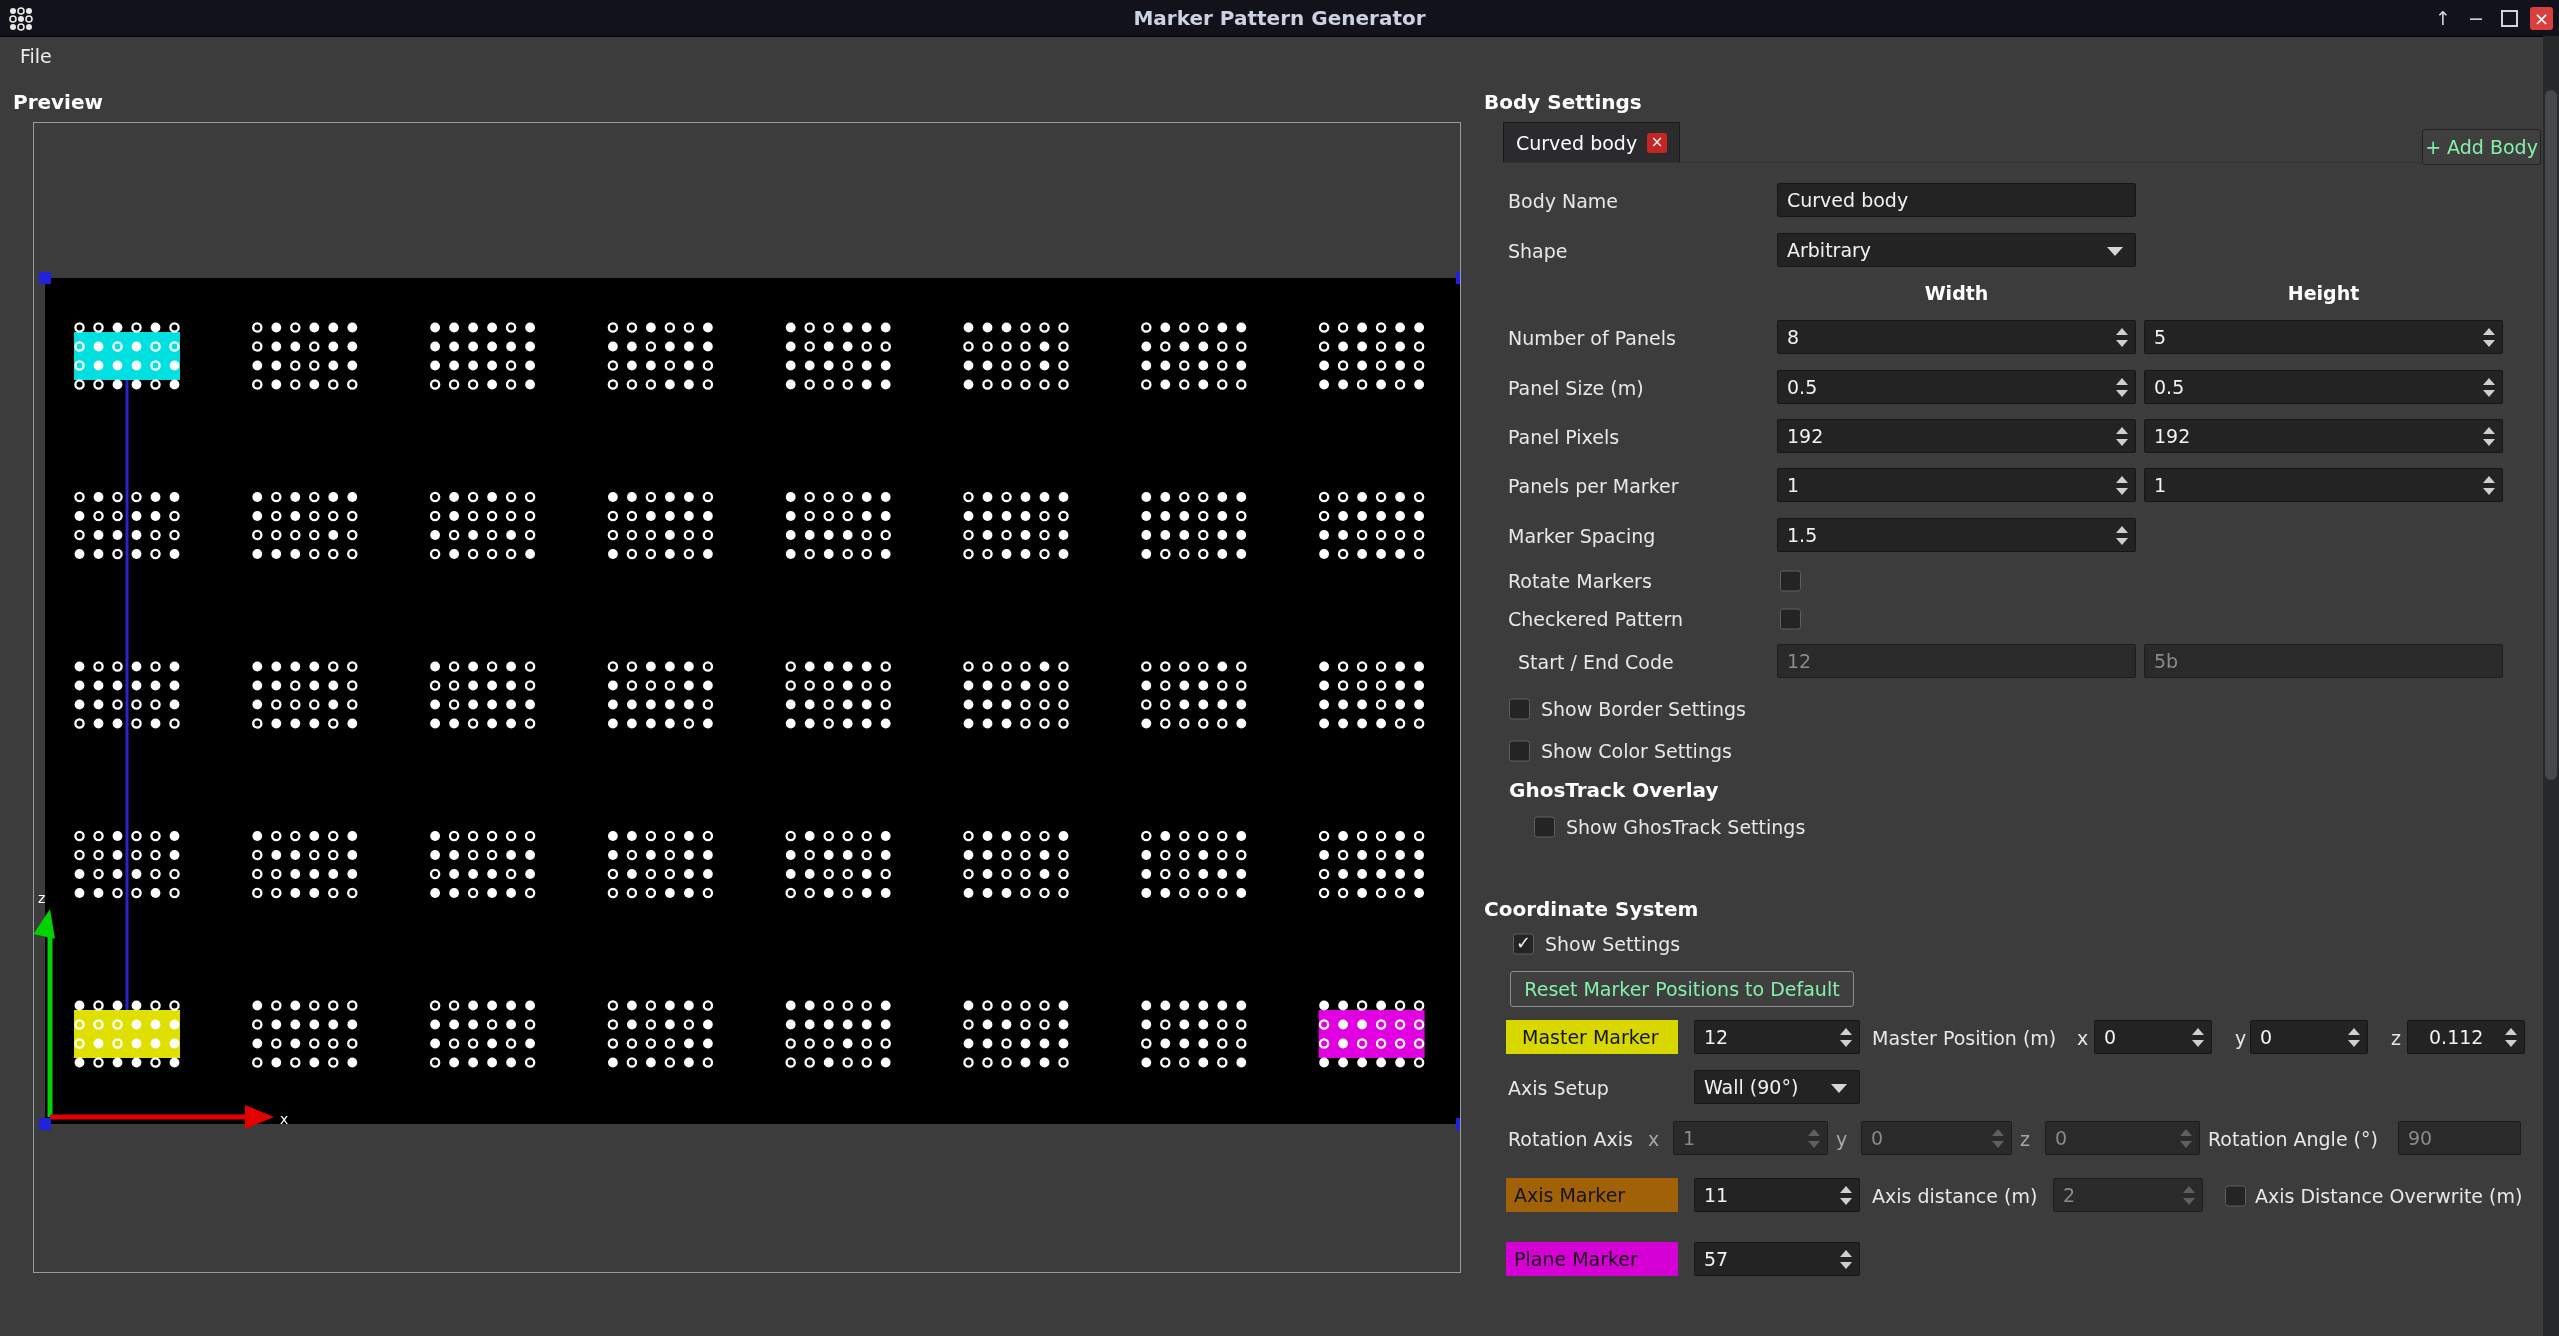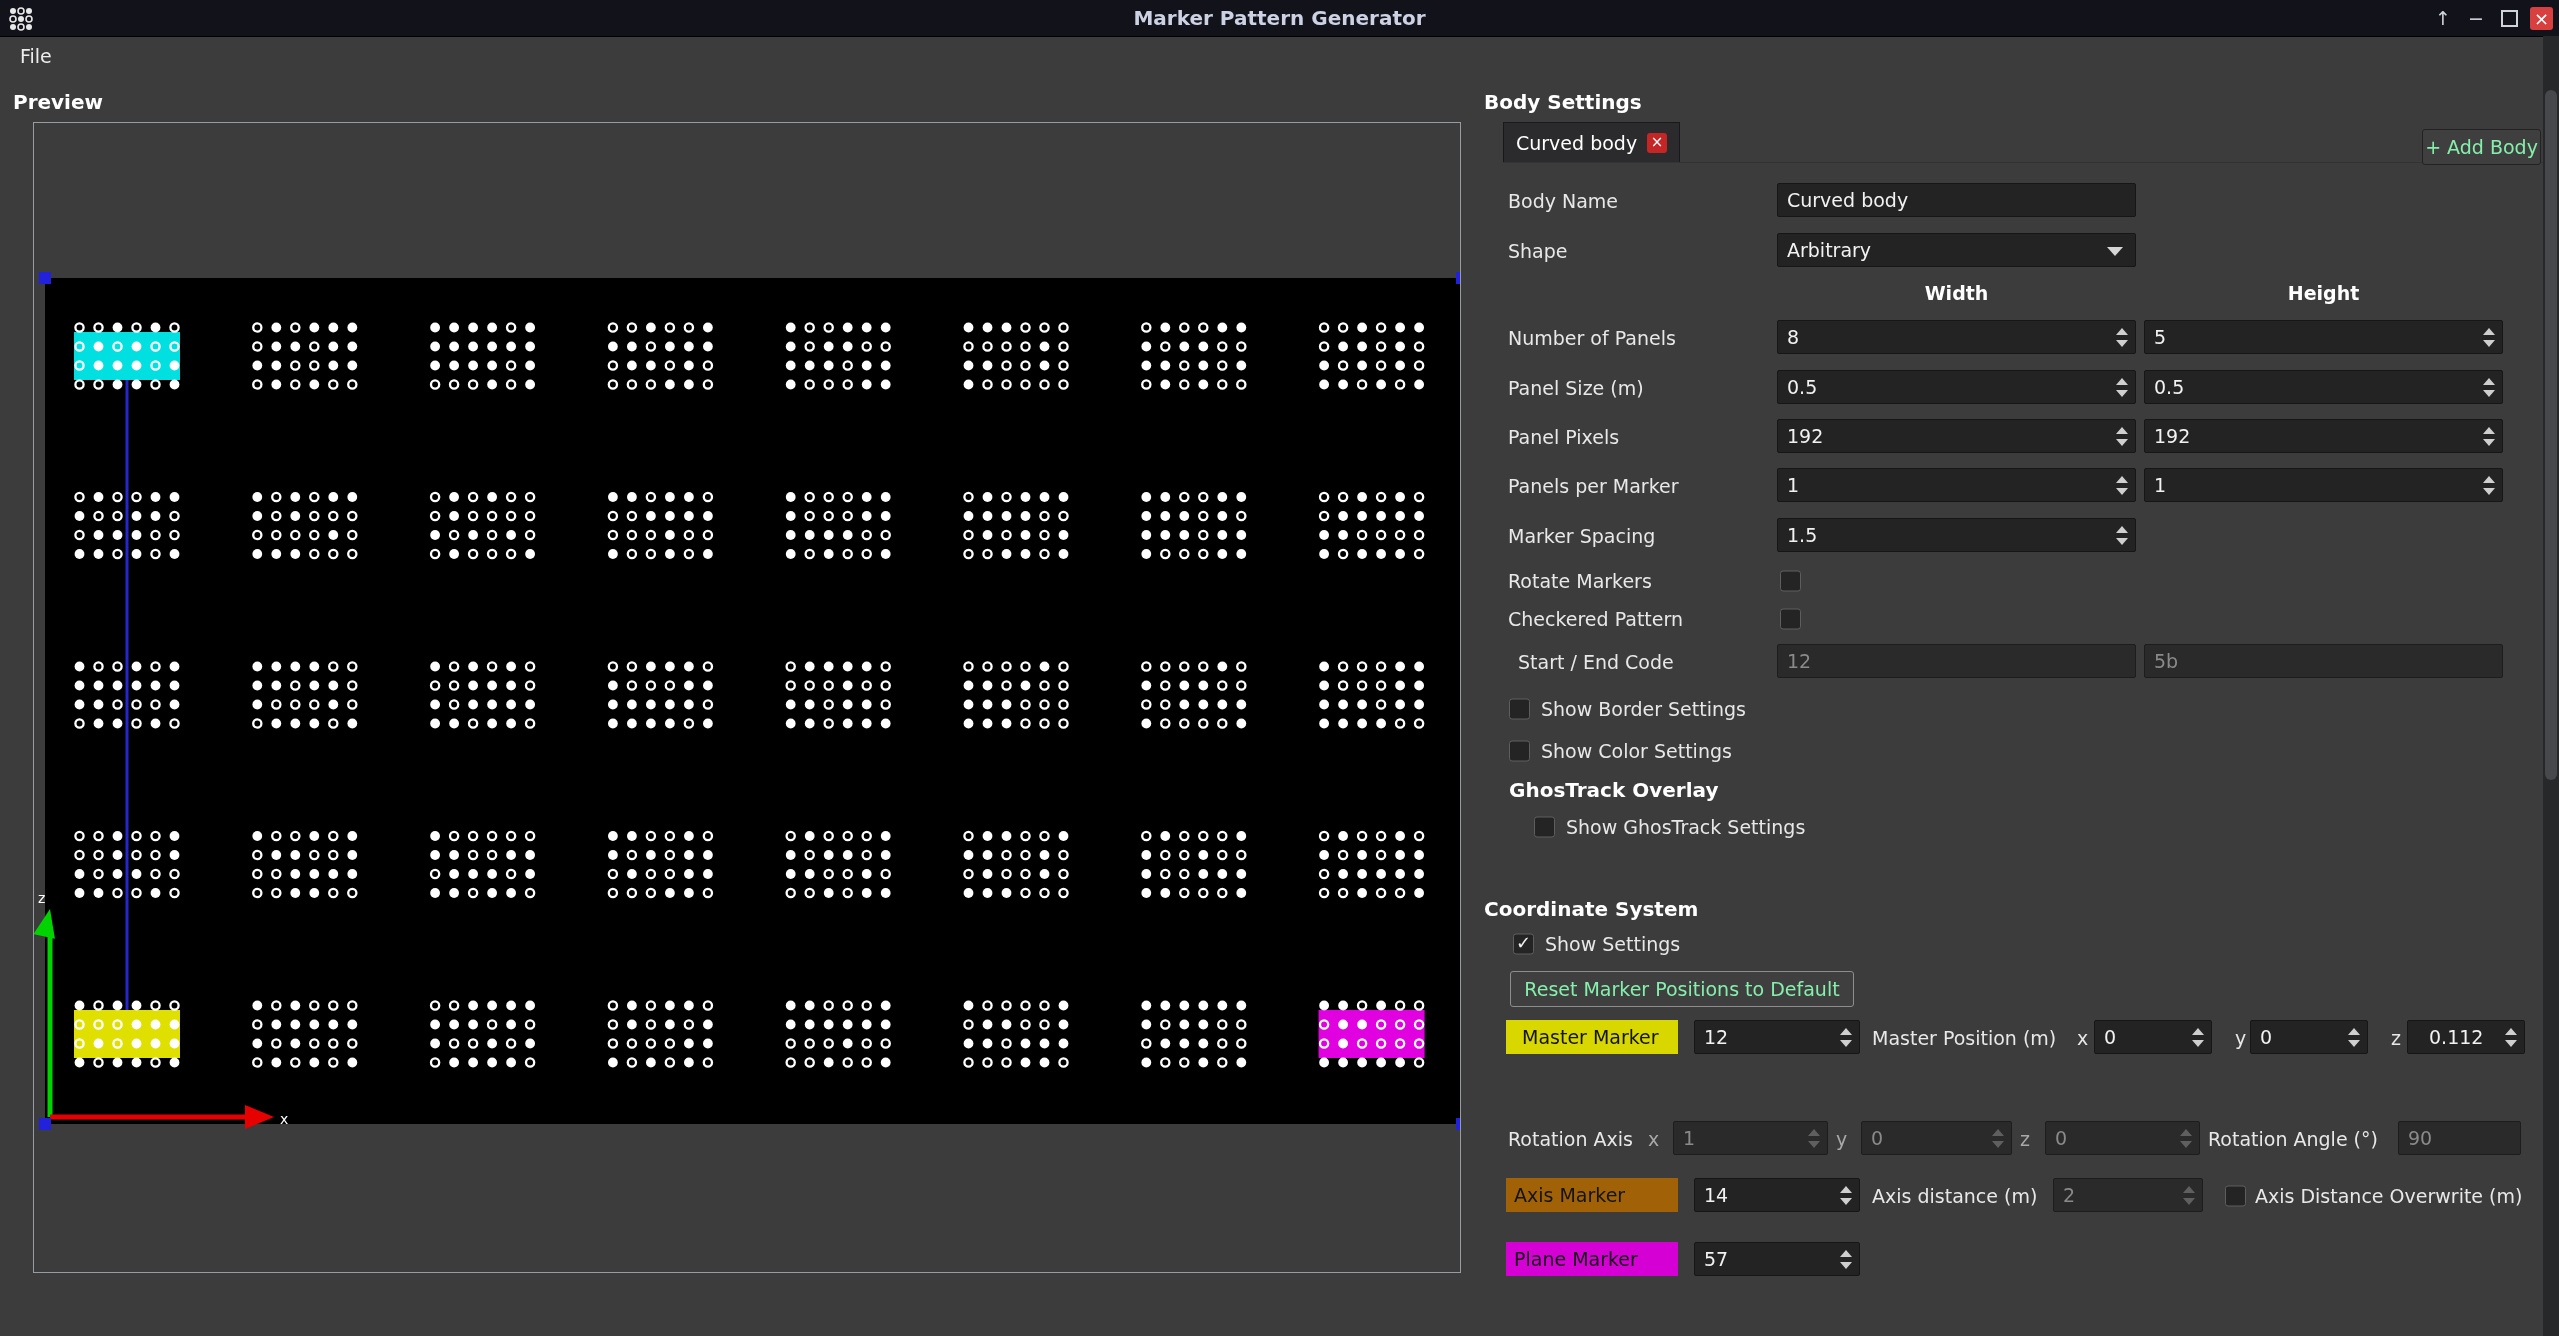--- a/index.html
+++ b/index.html
@@ -1271,20 +1271,27 @@
       <span class="flabel" style="left:908px;">z</span>
       <div class="field spinfield" style="left:924px;width:118px;padding-left:21px;">
           <span class="fval">0.112</span>
           <span class="spin">
             <i class="up"></i>
             <i class="down"></i>
           </span>
         </div>
     </div>
 
+    <div class="srow" style="top:1070px;">
+      <span class="flabel" style="left:25px;">Axis Setup</span>
+      <div class="field" style="left:211px;width:166px;">
+          <span class="fval">Wall (90°)</span>
+          <span class="dd-arrow"></span>
+        </div>
+    </div>
 
     <div class="srow" style="top:1121px;">
       <span class="flabel" style="left:25px;">Rotation Axis</span>
       <span class="flabel" style="left:165px;color:#a8a8a8;">x</span>
       <div class="field spinfield dis" style="left:190px;width:155px;">
           <span class="fval">1</span>
           <span class="spin">
             <i class="up"></i>
             <i class="down"></i>
           </span>
@@ -1307,21 +1314,21 @@
         </div>
       <span class="flabel" style="left:725px;">Rotation Angle (°)</span>
       <div class="field dis" style="left:915px;width:123px;">
           <span class="fval">90</span>
         </div>
     </div>
 
     <div class="srow" style="top:1178px;">
       <span class="chip" style="left: 23px; width: 172px; background: #a16207;">Axis Marker</span>
       <div class="field spinfield" style="left:211px;width:166px;">
-          <span class="fval">14</span>
+          <span class="fval">11</span>
           <span class="spin">
             <i class="up"></i>
             <i class="down"></i>
           </span>
         </div>
       <span class="flabel" style="left:389px;">Axis distance (m)</span>
       <div class="field spinfield dis" style="left:570px;width:150px;">
           <span class="fval">2</span>
           <span class="spin">
             <i class="up"></i>

